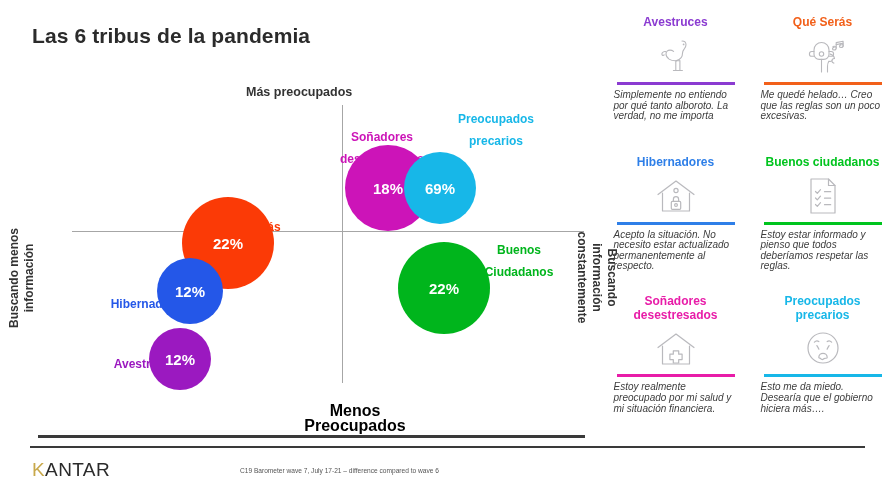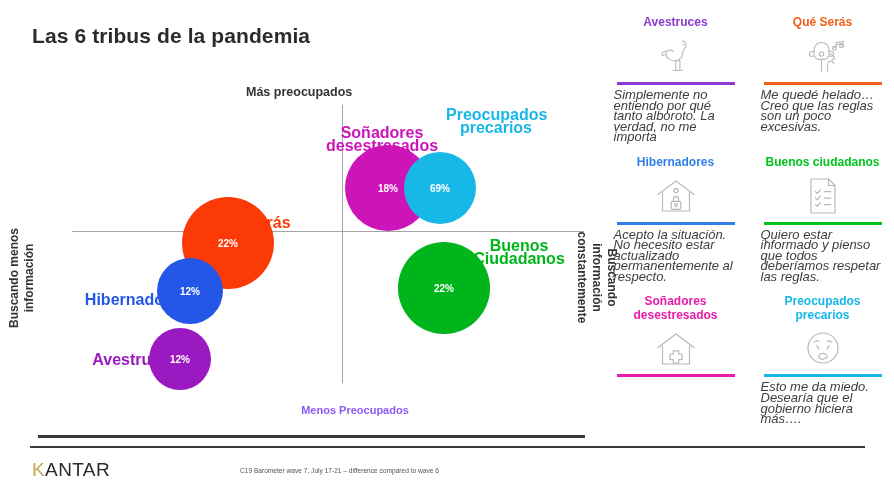--- a/index.html
+++ b/index.html
@@ -30,44 +30,44 @@
     height: 3px; background: #3a3a3a;
   }
 
   .lbl-top {
     position: absolute; left: 246px; top: 22px;
     font-size: 12.5px; font-weight: bold; color: #333;
   }
   .lbl-bottom {
     position: absolute; left: 290px; top: 340px;
     width: 130px; text-align: center; line-height: 15px;
-    font-size: 11px; font-weight: bold; color: #8b5cf6;
+    font-size: 16px; font-weight: bold; color: #000000;
   }
   .lbl-left {
     position: absolute; left: -33px; top: 200px;
     width: 110px; text-align: center; line-height: 15px;
     font-size: 12px; font-weight: bold; color: #333;
     transform: rotate(-90deg);
   }
   .lbl-right {
     position: absolute; left: 535px; top: 192px;
     width: 122px; text-align: center; line-height: 15px;
     font-size: 12px; font-weight: bold; color: #333;
     transform: rotate(90deg);
   }
 
   
   .bubble {
     position: absolute; border-radius: 50%;
     display: flex; align-items: center; justify-content: center;
-    color: #fff; font-weight: bold; font-size: 10px;
+    color: #fff; font-weight: bold; font-size: 15px;
   }
   .bubble-label {
-    position: absolute; font-size: 16px; font-weight: bold;
-    line-height: 13px; white-space: pre-line;
+    position: absolute; font-size: 12px; font-weight: bold;
+    line-height: 22px; white-space: pre-line;
   }
 
   
   #panel {
     position: absolute; left: 610px; top: 8px;
     width: 278px; height: 415px;
     display: grid;
     grid-template-columns: 1fr 1fr;
     grid-template-rows: 1fr 1fr 1fr;
     column-gap: 16px; row-gap: 4px;
@@ -76,21 +76,21 @@
   .tribe-name {
     font-size: 12px; font-weight: bold; text-align: center;
     line-height: 13.5px; min-height: 14px;
   }
   .tribe-icon {
     height: 46px; display: flex; align-items: center; justify-content: center;
     margin-top: 3px;
   }
   .tribe-rule { width: 118px; height: 3px; margin: 3px 0 5px 0; }
   .tribe-quote {
-    font-size: 13px; font-style: italic; color: #3d3d3d;
+    font-size: 10px; font-style: italic; color: #3d3d3d;
     line-height: 10.6px; text-align: left; width: 124px;
   }
 
   
   .footer-rule {
     position: absolute; left: 30px; top: 438px; width: 835px;
     height: 2px; background: #3a3a3a;
   }
   .kantar {
     position: absolute; left: 32px; top: 451px;
@@ -208,32 +208,33 @@
         <div class="tribe-name" style="color: rgb(0, 196, 30);">Buenos ciudadanos</div>
         <div class="tribe-icon">
           <svg width="40" height="44" viewBox="0 0 40 44" fill="none" stroke="#b9b9bd" stroke-width="1.2" stroke-linecap="round" stroke-linejoin="round">
      <path d="M8 5h17.5L32 11.5V39H8z"></path>
      <path d="M25.5 5v6.5H32"></path>
      <path d="M12.5 17.5l1.8 1.9 3.2-3.7M12.5 24l1.8 1.9 3.2-3.7M12.5 30.5l1.8 1.9 3.2-3.7"></path>
      <path d="M21.5 17.7h6.2M21.5 24.2h6.2M21.5 30.7h6.2"></path>
    </svg>
         </div>
         <div class="tribe-rule" style="background: rgb(0, 196, 30);"></div>
-        <div class="tribe-quote">Quiero estar informado y pienso que todos deberíamos respetar las reglas.</div>
+        <div class="tribe-quote">Estoy estar informado y pienso que todos deberíamos respetar las reglas.</div>
       </div>
       <div class="tribe">
         <div class="tribe-name" style="color: rgb(232, 28, 168);">Soñadores desestresados</div>
         <div class="tribe-icon">
           <svg width="48" height="44" viewBox="0 0 48 44" fill="none" stroke="#b9b9bd" stroke-width="1.2" stroke-linecap="round" stroke-linejoin="round">
      <path d="M6 21.5 24 8l18 13.5"></path>
      <path d="M10.5 20v18h27V20"></path>
      <path d="M21.3 24.8h5.4v3.4h3.4v5.4h-3.4v3.4h-5.4v-3.4h-3.4v-5.4h3.4z"></path>
    </svg>
         </div>
         <div class="tribe-rule" style="background: rgb(232, 28, 168);"></div>
+        <div class="tribe-quote">Estoy realmente preocupado por mi salud y mi situación financiera.</div>
       </div>
       <div class="tribe">
         <div class="tribe-name" style="color: rgb(23, 183, 232);">Preocupados precarios</div>
         <div class="tribe-icon">
           <svg width="44" height="44" viewBox="0 0 44 44" fill="none" stroke="#b9b9bd" stroke-width="1.2" stroke-linecap="round" stroke-linejoin="round">
      <circle cx="22" cy="22" r="15"></circle>
      <path d="M13.4 16.2c1.3-1.4 3.1-1.6 4.4-.6M30.6 16.2c-1.3-1.4-3.1-1.6-4.4-.6"></path>
      <path d="M15.9 19.6c.9 1.3 1.6 2.5 2 3.6M28.1 19.6c-.9 1.3-1.6 2.5-2 3.6"></path>
      <path d="M17.8 31.4c0-2.3 1.9-4 4.2-4s4.2 1.7 4.2 4c0 1.2-1.4.6-2.6 1-1.1.3-1.5 1.4-2.6 1.1-1.2-.3-1-1.2-2.2-1.4-.7-.1-1-.1-1-.7z"></path>
    </svg>

